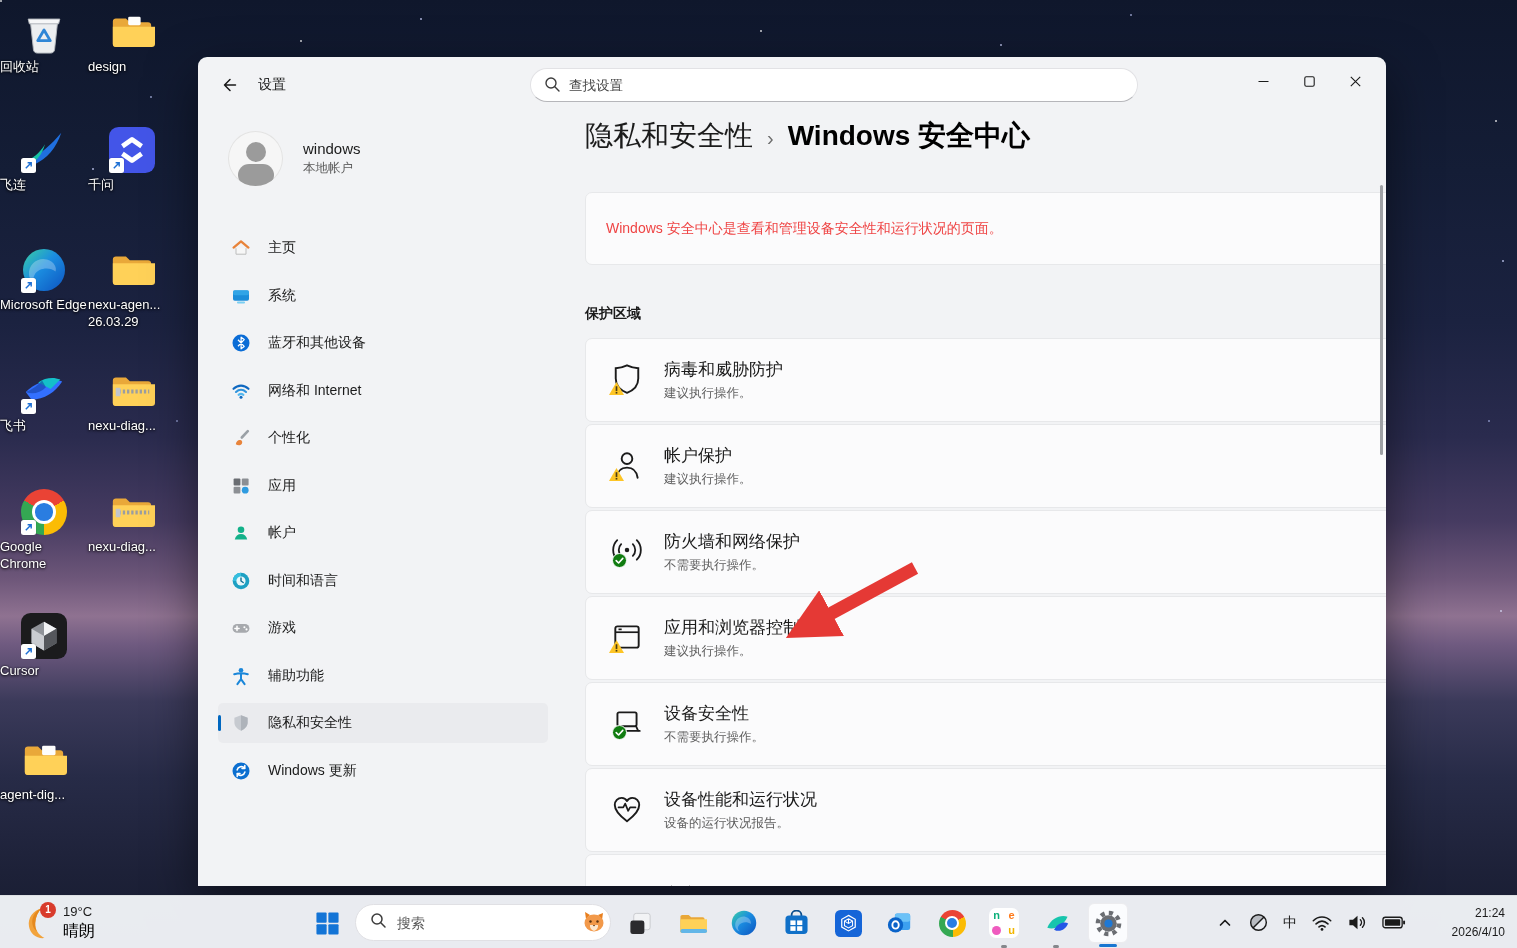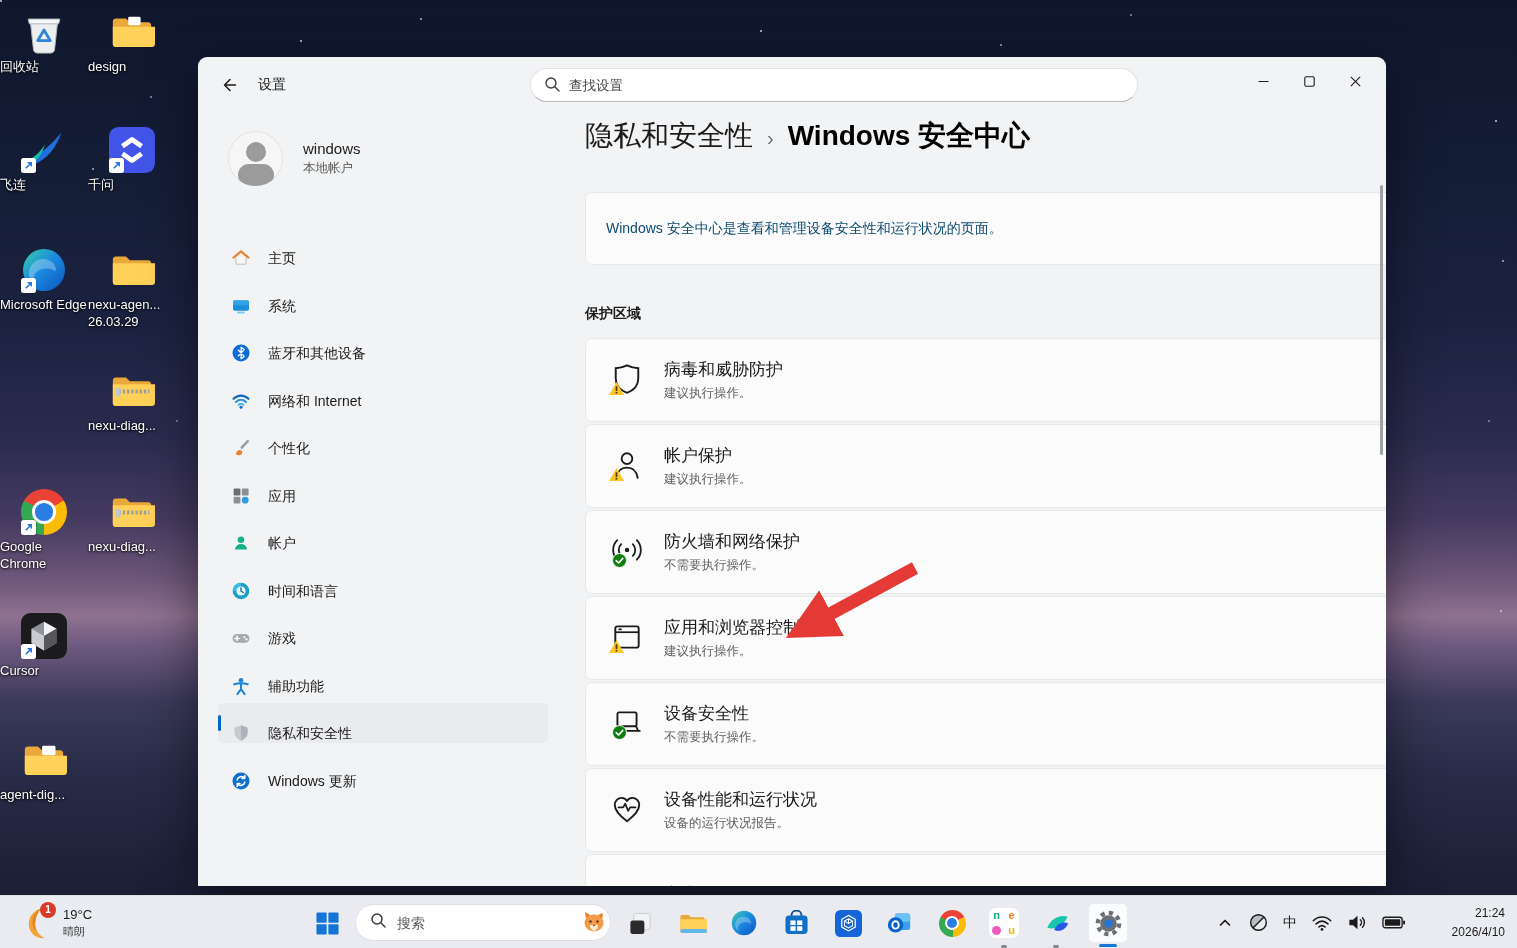--- a/index.html
+++ b/index.html
@@ -34,33 +34,33 @@
   .wc-btn{width:46px;height:32px;display:flex;align-items:center;justify-content:center;cursor:pointer}
 
   
   .user{position:absolute;left:30px;top:74px;display:flex;align-items:center;gap:20px}
   .avatar{width:55px;height:55px;border-radius:50%;background:#f6f6f6;position:relative;overflow:hidden;box-shadow:inset 0 0 0 1px #e3e3e3}
   .avatar::before{content:"";position:absolute;left:17.5px;top:11px;width:20px;height:20px;border-radius:50%;background:#9b9b9b}
   .avatar::after{content:"";position:absolute;left:9.5px;top:33px;width:36px;height:22px;border-radius:11px;background:#9b9b9b}
   .user-name{font-size:15px;font-weight:400;color:#1b1b1b}
   .user-type{font-size:12.5px;color:#5b5b5b;margin-top:3px}
   .nav{position:absolute;left:20px;top:171px;width:330px}
-  .nav-item{height:40px;margin-bottom:7.5px;border-radius:5px;display:flex;align-items:flex-end;padding-left:13px;cursor:pointer;position:relative}
+  .nav-item{height:40px;margin-bottom:7.5px;border-radius:5px;display:flex;align-items:center;padding-left:13px;cursor:pointer;position:relative}
   .nav-item.selected{background:#eaebee}
   .nav-item.selected::before{content:"";position:absolute;left:0;top:12px;width:3px;height:16px;border-radius:2px;background:#0067c0}
   .nav-ic{width:20px;height:20px;margin-right:17px;display:flex;align-items:center;justify-content:center}
   .nav-label{font-size:14px;color:#1b1b1b}
 
   
   .breadcrumb{position:absolute;left:387px;top:60px;display:flex;align-items:center;white-space:nowrap}
   .bc-parent{font-size:28px;color:#1b1b1b;cursor:pointer}
   .bc-sep{font-size:20px;color:#6e6e6e;margin:4px 14px 0 14px}
   .bc-current{font-size:28px;font-weight:700;color:#000}
   .intro-card{position:absolute;left:387px;top:135px;width:852px;height:73px;background:#fbfbfc;border:1px solid #e7e8ea;border-radius:7px;display:flex;align-items:center;padding:0 16px 0 20px}
-  .intro-text{flex:1;font-size:14px;color:#0c4a6e}
+  .intro-text{flex:1;font-size:14px;color:#ef4444}
   .open-btn{height:37px;padding:0 18px;background:#fdfdfd;border:1px solid #d2d2d2;border-bottom-color:#b9b9b9;border-radius:5px;font-size:14px;color:#1b1b1b;cursor:pointer;font-family:inherit}
   .section-title{position:absolute;left:387px;top:248px;font-size:14px;font-weight:700;color:#1b1b1b}
   .cards{position:absolute;left:387px;top:281px;width:852px}
   .card{height:84px;background:#fbfbfc;border:1px solid #e7e8ea;border-radius:7px;margin-bottom:2px;display:flex;align-items:center;padding:0 22px 0 24px;cursor:pointer}
   .card-ic{width:36px;height:36px;position:relative;margin-right:18px;flex:none}
   .warn-badge{position:absolute;left:-2px;bottom:-2px}
   .ok-badge{position:absolute;left:2px;bottom:-2px}
   .card-title{font-size:17px;color:#1a1a1a}
   .card-sub{font-size:12.5px;color:#5e5e5e;margin-top:4px}
   .ext{margin-left:auto;display:flex}
@@ -68,21 +68,21 @@
 
   
   .red-arrow{position:absolute;left:785px;top:558px;pointer-events:none}
 
   
   .taskbar{position:absolute;left:0;bottom:0;width:1517px;height:53px;background:rgba(241,243,247,.97);border-top:1px solid rgba(0,0,0,.05)}
   .tb-weather{position:absolute;left:12px;top:6px;height:41px;display:flex;align-items:center;gap:9px;padding:0 6px;border-radius:5px;cursor:pointer}
   .moon{position:relative;width:36px;height:36px}
   .wbadge{position:absolute;right:-2px;top:-3px;width:16px;height:16px;border-radius:50%;background:#d83b2c;color:#fff;font-size:10px;font-weight:700;display:flex;align-items:center;justify-content:center}
   .wtemp{font-size:13px;color:#1b1b1b;line-height:1.35}
-  .wcond{font-size:11px;color:#404040}
+  .wcond{font-size:16px;color:#000000}
   .tb-btn{position:absolute;top:7px;width:40px;height:40px;border-radius:6px;display:flex;align-items:center;justify-content:center;cursor:pointer}
   .tb-btn.active{background:#fbfcfe;border:1px solid #ececef}
   .run-dot{position:absolute;bottom:-5px;left:50%;transform:translateX(-50%);width:6px;height:3px;border-radius:2px;background:#85878c}
   .active-bar{position:absolute;bottom:-5px;left:50%;transform:translateX(-50%);width:18px;height:3px;border-radius:2px;background:#1876d1}
   .tb-search{position:absolute;left:355px;top:8px;width:256px;height:37px;background:#fff;border:1px solid #e0e0e4;border-radius:19px;display:flex;align-items:center;padding:0 5px 0 14px;cursor:text}
   .tb-search input{flex:1;border:none;outline:none;font-size:14px;margin-left:10px;color:#3b82f6;background:transparent;font-family:inherit}
   .tb-search input::placeholder{color:#5a5a5a}
   .tray{position:absolute;right:104px;top:0;height:53px;display:flex;align-items:center}
   .tray-btn{height:36px;padding:0 7px;border-radius:5px;display:flex;align-items:center;justify-content:center;cursor:pointer}
   .ime{font-size:14px;color:#1b1b1b}
@@ -175,20 +175,35 @@
   <div class="dicon" style="left:88px;top:246px">
     <div class="dic-img">
       <svg width="46" height="46" viewBox="0 0 48 48">
           <path d="M4 13 c0-2 1.3-3.2 3.2-3.2 h10.5 l4 4 h19 c2 0 3.3 1.3 3.3 3.2 v19.5 c0 2-1.3 3.2-3.3 3.2 H7.2 C5.3 39.7 4 38.5 4 36.5 Z" fill="#e9a839"></path>
           <path d="M4 17 h44 v19.5 c0 2-1.3 3.2-3.3 3.2 H7.2 C5.3 39.7 4 38.5 4 36.5 Z" fill="#ffd158"></path>
         </svg>
     </div>
     <div class="dic-label">nexu-agen... 26.03.29</div>
   </div>
 
+  <div class="dicon" style="left:0;top:367px">
+    <div class="dic-img">
+      <svg width="46" height="46" viewBox="0 0 48 48">
+          <path d="M5 25 C16 14 32 10 43 14 C36 25 24 33 11 33 Z" fill="#3370ff"></path>
+          <path d="M18 15 C25 10 34 9 41 12 L31 22 Z" fill="#14c0c9"></path>
+          <path d="M5 25 C12 22 18 18 22 13 L26 20 C20 26 12 28 5 25 Z" fill="#133c9a" opacity=".55"></path>
+        </svg>
+      <span class="shortcut">
+          <svg width="9" height="9" viewBox="0 0 10 10">
+            <path d="M2 8 L8 2 M4 2 h4 v4" stroke="#1d6fd4" stroke-width="1.6" fill="none"></path>
+          </svg>
+        </span>
+    </div>
+    <div class="dic-label">飞书</div>
+  </div>
 
   <div class="dicon" style="left:88px;top:367px">
     <div class="dic-img">
       <svg width="46" height="46" viewBox="0 0 48 48">
           <path d="M4 13 c0-2 1.3-3.2 3.2-3.2 h10.5 l4 4 h19 c2 0 3.3 1.3 3.3 3.2 v19.5 c0 2-1.3 3.2-3.3 3.2 H7.2 C5.3 39.7 4 38.5 4 36.5 Z" fill="#e9a839"></path>
           <path d="M4 17 h44 v19.5 c0 2-1.3 3.2-3.3 3.2 H7.2 C5.3 39.7 4 38.5 4 36.5 Z" fill="#ffd158"></path>
           <line x1="10" y1="24.5" x2="42" y2="24.5" stroke="#9a9da2" stroke-width="4" stroke-dasharray="2.4 2"></line>
           <rect x="7" y="20.5" width="5" height="9" rx="1" fill="#c3c6cb"></rect>
         </svg>
     </div>

